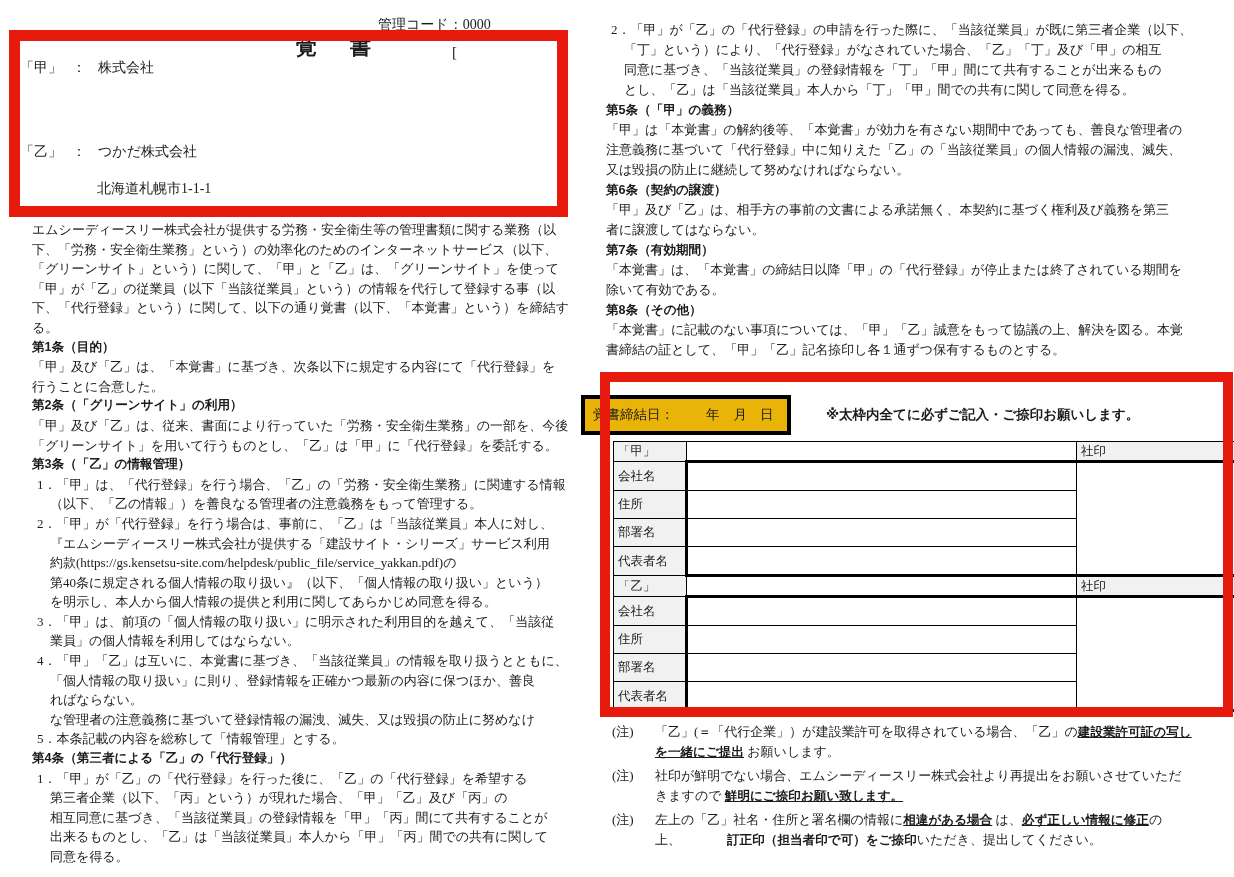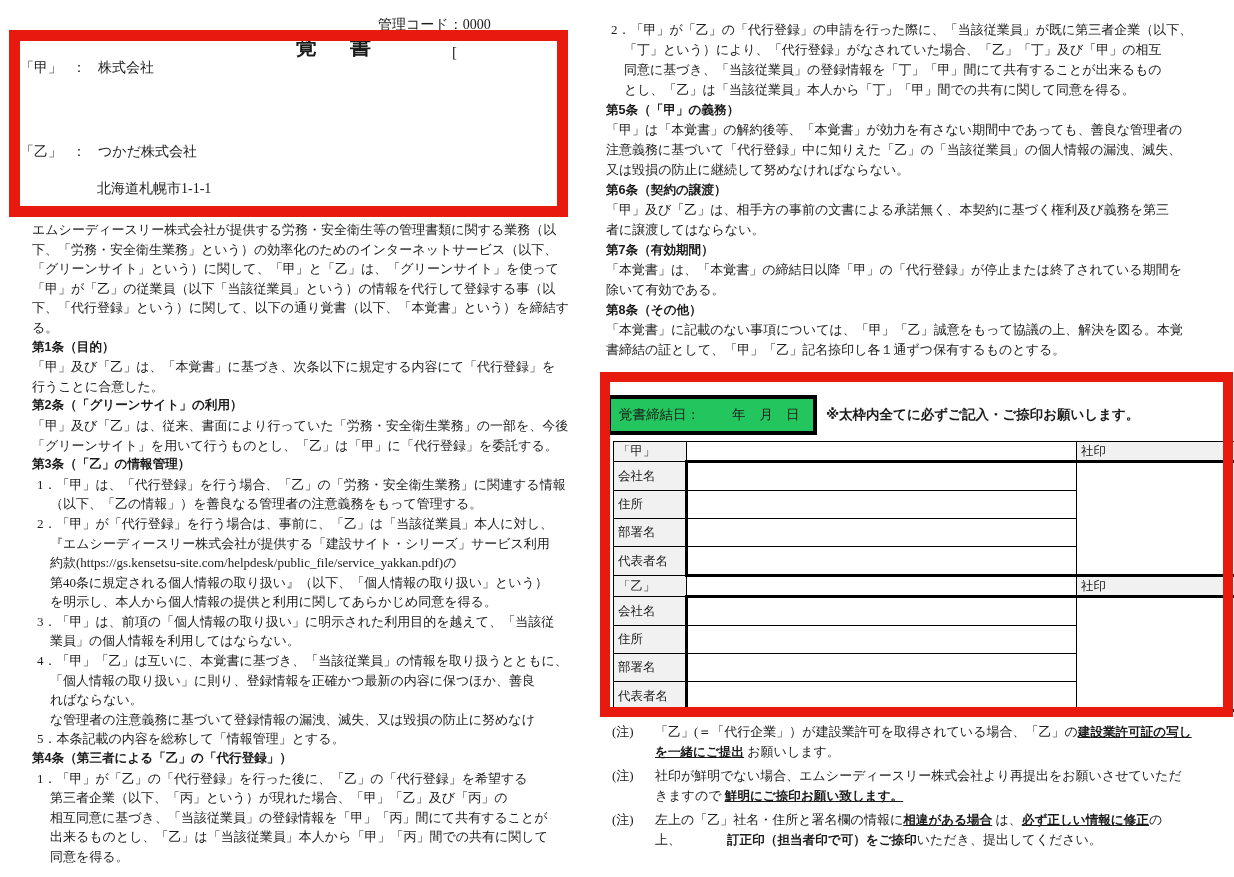--- a/index.html
+++ b/index.html
@@ -27,23 +27,23 @@
   #col-left{left:32px;top:220px;width:562px;}
   #col-left .line{height:19.6px;line-height:19.6px;}
   #col-right{left:606px;top:20px;width:626px;}
   #col-right .line{height:20px;line-height:20px;}
   .line{white-space:nowrap;overflow:hidden;}
   .line.h{font-weight:bold;font-family:"Liberation Sans","DejaVu Sans",sans-serif;font-size:12.6px;}
   .line.n{padding-left:5px;}
   .line.c{padding-left:18px;}
 
   
-  #date-box{position:absolute;left:607px;top:395px;width:210px;height:40px;border:4px solid #000;
+  #date-box{position:absolute;left:581px;top:395px;width:210px;height:40px;border:4px solid #000;
             box-sizing:border-box;display:flex;align-items:center;padding-left:8px;font-size:13.5px;
-            font-family:"Liberation Sans","DejaVu Sans",sans-serif;background:#22c55e;z-index:2;white-space:nowrap;}
+            font-family:"Liberation Sans","DejaVu Sans",sans-serif;background:#eab308;z-index:2;white-space:nowrap;}
   #date-box .u0{margin-left:32px;} #date-box .u1{margin-left:14px;} #date-box .u2{margin-left:13px;}
   #fill-instruction{position:absolute;left:826px;top:406px;font-size:13.5px;font-weight:bold;
             font-family:"Liberation Sans","DejaVu Sans",sans-serif;z-index:2;white-space:nowrap;}
 
   
   #sig-table{position:absolute;left:613px;top:441px;border-collapse:collapse;table-layout:fixed;
             width:604px;z-index:2;font-family:"Liberation Sans","DejaVu Sans",sans-serif;background:#fff;}
   #sig-table td{border:1px solid #000;font-size:12.5px;padding:0 4px;overflow:hidden;}
   #sig-table tr.hdr td{height:18px;}
   #sig-table tr.row td{height:27px;}

